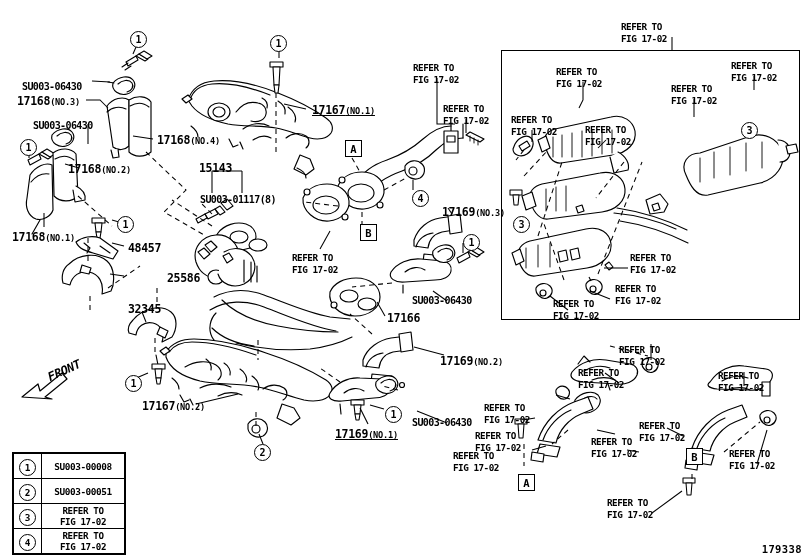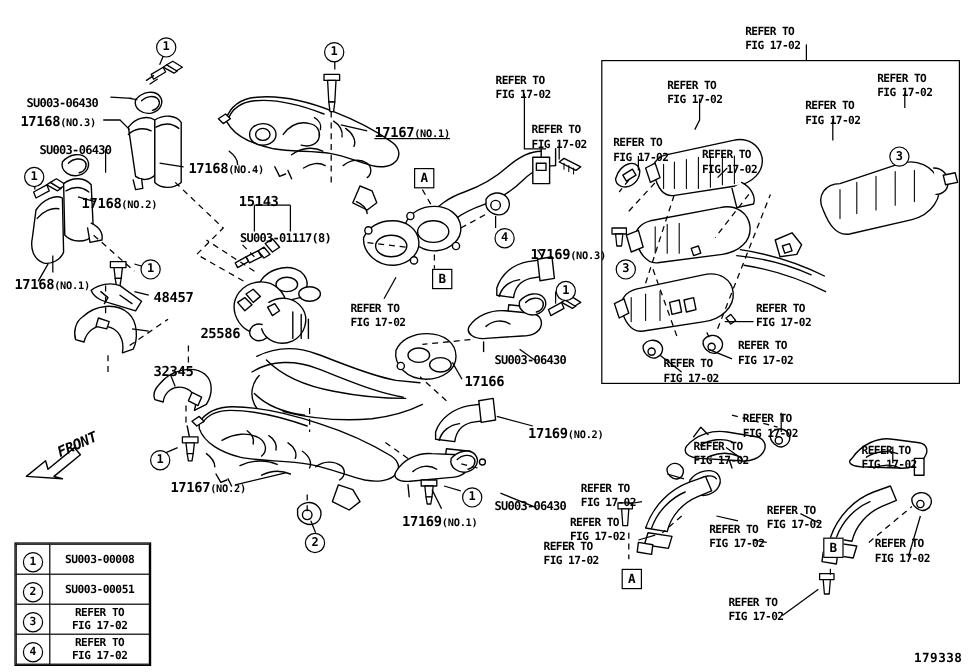--- a/index.html
+++ b/index.html
@@ -515,21 +515,21 @@
       <div class="lbl lbl-part" style="left: 68px; top: 163px; text-align: center;"><span>17168</span><span class="sub">(NO.2)</span></div>
       <div class="lbl lbl-part" style="left: 12px; top: 231px;"><span>17168</span><span class="sub">(NO.1)</span></div>
       <div class="lbl lbl-part" style="left: 312px; top: 104px; text-decoration: underline;"><span>17167</span><span class="sub">(NO.1)</span></div>
       <div class="lbl lbl-part" style="left: 199px; top: 162px;"><span>15143</span></div>
       <div class="lbl lbl-part" style="left: 128px; top: 242px;"><span>48457</span></div>
       <div class="lbl lbl-part" style="left: 128px; top: 272px; margin-left: 39px;"><span>25586</span></div>
       <div class="lbl lbl-part" style="left: 128px; top: 303px;"><span>32345</span></div>
       <div class="lbl lbl-part" style="left: 387px; top: 312px;"><span>17166</span></div>
       <div class="lbl lbl-part" style="left: 442px; top: 206px;"><span>17169</span><span class="sub">(NO.3)</span></div>
       <div class="lbl lbl-part" style="left: 412px; top: 355px; margin-left: 28px;"><span>17169</span><span class="sub">(NO.2)</span></div>
-      <div class="lbl lbl-part" style="left: 335px; top: 428px;"><span>17169</span><span class="sub">(NO.1)</span></div>
+      <div class="lbl lbl-part" style="left: 335px; top: 428px; text-decoration: underline;"><span>17169</span><span class="sub">(NO.1)</span></div>
       <div class="lbl lbl-part" style="left: 142px; top: 400px;"><span>17167</span><span class="sub">(NO.2)</span></div>
       <div class="lbl lbl-bolt" style="left: 22px; top: 81px;">SU003-06430</div>
       <div class="lbl lbl-bolt" style="left: 33px; top: 120px;">SU003-06430</div>
       <div class="lbl lbl-bolt" style="left: 200px; top: 194px;">SU003-01117(8)</div>
       <div class="lbl lbl-bolt" style="left: 412px; top: 295px;">SU003-06430</div>
       <div class="lbl lbl-bolt" style="left: 412px; top: 417px;">SU003-06430</div>
       <div class="lbl lbl-refer" style="left: 413px; top: 62px;"><div>REFER TO</div><div>FIG 17-02</div></div>
       <div class="lbl lbl-refer" style="left: 443px; top: 103px;"><div>REFER TO</div><div>FIG 17-02</div></div>
       <div class="lbl lbl-refer" style="left: 292px; top: 252px;"><div>REFER TO</div><div>FIG 17-02</div></div>
       <div class="lbl lbl-refer" style="left: 621px; top: 21px;"><div>REFER TO</div><div>FIG 17-02</div></div>

